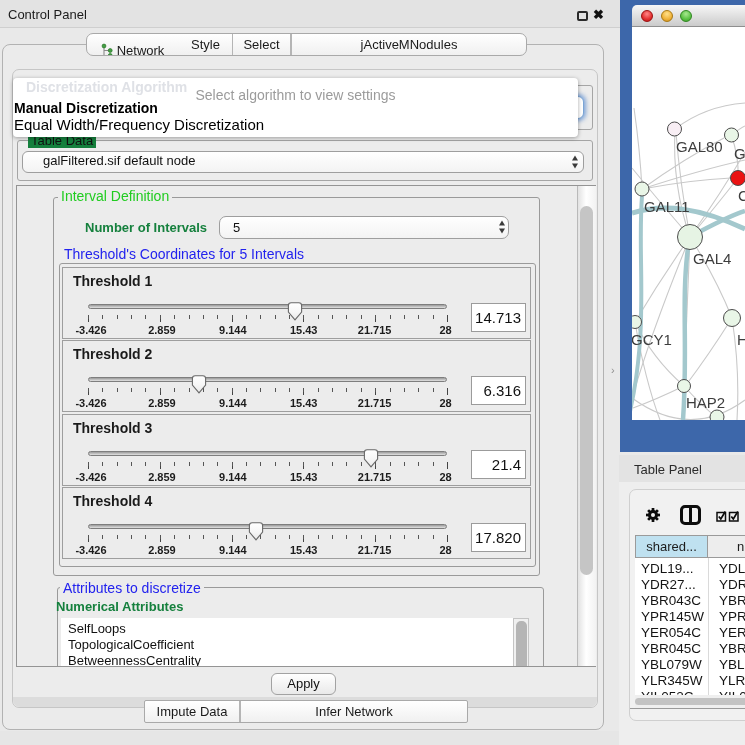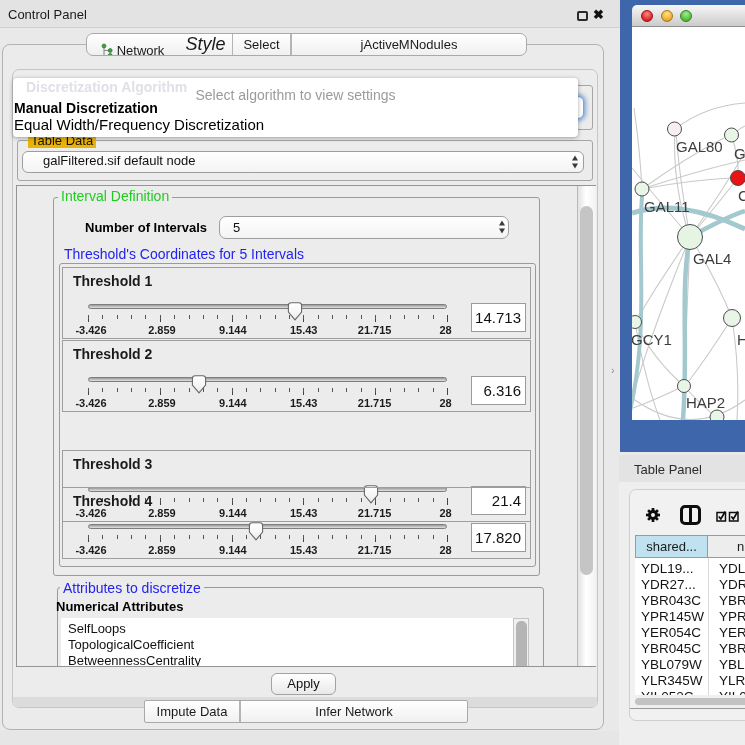--- a/index.html
+++ b/index.html
@@ -1,52 +1,52 @@
 <!DOCTYPE html>
 <html><head>
 <meta charset="utf-8">
 <style>
   html,body{margin:0;padding:0;}
   #root{position:relative;width:745px;height:745px;background:#e9e9e9;font-family:"Liberation Sans",sans-serif;overflow:hidden;}
   .abs{position:absolute;}
-  .b13{font-size:13px;font-weight:bold;color:#000000;}
+  .b13{font-size:13px;font-weight:bold;color:#15803d;}
 </style>
 </head>
 <body>
 <div id="root">
 
   <div class="abs" style="left:0;top:0;width:622px;height:27px;background:#e3e3e3;border-bottom:1px solid #cfcfcf;"></div>
   <div class="abs" style="left:8px;top:7px;font-size:13px;color:#1b1b1b;">Control Panel</div>
   <div class="abs" style="left:577px;top:11px;width:7px;height:6px;border:2px solid #2a2a2a;border-radius:2px;"></div>
   <div class="abs" style="left:593px;top:7px;font-size:13px;font-weight:bold;color:#111;">✖</div>
 
   <div class="abs" style="left:2px;top:44px;width:602px;height:686px;border:1px solid #b2b2b2;border-radius:8px;background:#ebebeb;box-sizing:border-box;"></div>
 
   <div class="abs" style="left:86px;top:33px;width:441px;height:23px;border:1px solid #a9a9a9;border-radius:7px;background:linear-gradient(#ffffff,#f0f0f0);box-sizing:border-box;display:flex;overflow:hidden;">
     <div style="width:91px;display:flex;align-items:flex-end;justify-content:center;border-right:1px solid #b5b5b5;font-size:13px;color:#1a1a1a;margin-top:24px;">
       <svg width="12" height="15" viewBox="0 0 12 15" style="margin-right:4px;">
         <path d="M3 4.5 V12.5 M3 7.5 H9 M3 12.5 H9" stroke="#8a8a8a" stroke-width="1.1" fill="none"></path>
         <circle cx="3" cy="3" r="1.9" fill="#44a044" stroke="#2c7a2c" stroke-width="0.8"></circle>
         <circle cx="9.2" cy="7.5" r="1.9" fill="#44a044" stroke="#2c7a2c" stroke-width="0.8"></circle>
         <circle cx="9.2" cy="12.5" r="1.9" fill="#44a044" stroke="#2c7a2c" stroke-width="0.8"></circle>
       </svg>Network</div>
-    <div style="width:53px;display:flex;align-items:center;justify-content:center;border-right:1px solid #b5b5b5;font-size:18px;color:#1a1a1a;font-style:italic;">Style</div>
+    <div style="width:53px;display:flex;align-items:center;justify-content:center;border-right:1px solid #b5b5b5;font-size:13px;color:#1a1a1a;">Style</div>
     <div style="width:57px;display:flex;align-items:center;justify-content:center;border-right:1px solid #b5b5b5;font-size:13px;color:#1a1a1a;">Select</div>
     <div style="flex:1;display:flex;align-items:center;justify-content:center;font-size:13px;color:#1a1a1a;border-left:1px solid #b5b5b5;">jActiveMNodules</div>
   </div>
 
   <div class="abs" style="left:12px;top:69px;width:586px;height:639px;border:1px solid #c6c6c6;border-radius:7px;background:#ececec;box-sizing:border-box;"></div>
   <div class="abs" style="left:13px;top:697px;width:584px;height:10px;background:#dcdcdc;border-radius:0 0 7px 7px;"></div>
 
   <div class="abs" style="left:17px;top:85px;width:576px;height:45px;border:1px solid #a5a5a5;border-radius:3px;box-sizing:border-box;"></div>
   <div class="abs" style="left:24px;top:79px;background:#ececec;padding:0 3px;font-size:13px;font-weight:bold;color:#2222ee;">Discretization Algorithm</div>
   <div class="abs" style="left:22px;top:96px;width:562px;height:23px;background:#fff;border:1px solid #7aa4d4;border-radius:6px;box-sizing:border-box;box-shadow:0 0 4px 2px rgba(90,140,210,0.75);"></div>
 
   <div class="abs" style="left:17px;top:140px;width:576px;height:41px;border:1px solid #a5a5a5;border-radius:3px;box-sizing:border-box;"></div>
-  <div class="abs" style="left:28px;top:133px;background:#eab308;padding:0 3px;font-size:13px;color:#111;">Table Data</div>
+  <div class="abs" style="left:28px;top:133px;background:#15803d;padding:0 3px;font-size:13px;color:#111;">Table Data</div>
   <div class="abs" style="left:22px;top:151px;width:562px;height:22px;background:linear-gradient(#ffffff,#f3f3f3);border:1px solid #9e9e9e;border-radius:6px;box-sizing:border-box;"></div>
   <div class="abs" style="left:43px;top:153px;font-size:13px;color:#111;">galFiltered.sif default node</div>
   <div class="abs" style="left:571px;top:154px;">
     <svg width="8" height="16" viewBox="0 0 8 16">
       <path d="M4 1.5 L7 6.5 H1 Z" fill="#3a3a3a"></path>
       <path d="M4 14.5 L1 9.5 H7 Z" fill="#3a3a3a"></path>
     </svg>
   </div>
 
   <div class="abs" style="left:16px;top:185px;width:580px;height:482px;border:1px solid #949494;box-sizing:border-box;background:#ececec;overflow:hidden;" id="scrollpane">
@@ -105,21 +105,21 @@
         <defs>
             <linearGradient id="thg154" x1="0" y1="0" x2="0" y2="1">
               <stop offset="0" stop-color="#ffffff"></stop>
               <stop offset="0.55" stop-color="#f6f6f6"></stop>
               <stop offset="1" stop-color="#e9e9e9"></stop>
             </linearGradient>
           </defs>
       </svg>
       <div class="abs" style="left:408px;top:35px;width:55px;height:29px;background:#fff;border:1px solid #9b9b9b;box-sizing:border-box;font-size:15px;color:#111;text-align:right;line-height:27px;padding-right:4px;">6.316</div>
     </div>
-    <div class="abs" style="left:45px;top:228px;width:469px;height:72px;border:1px solid #9e9e9e;box-sizing:border-box;margin-top:36px;">
+    <div class="abs" style="left:45px;top:228px;width:469px;height:72px;border:1px solid #9e9e9e;box-sizing:border-box;">
       <div class="abs" style="left:10px;top:5px;font-size:14px;font-weight:bold;color:#1a1a1a;">Threshold 3</div>
       <div class="abs" style="left:25px;top:36px;width:359px;height:5px;background:linear-gradient(#9a9a9a,#e2e2e2);border:1px solid #7e7e7e;border-radius:3px;box-sizing:border-box;"></div>
       <div class="abs" style="left:25px;top:47px;width:360px;height:7px;background:repeating-linear-gradient(to right,#444 0,#444 1px,transparent 1px,transparent 71.8px);"></div>
       <div class="abs" style="left:25px;top:47px;width:359px;height:4px;background:repeating-linear-gradient(to right,#555 0,#555 1px,transparent 1px,transparent 14.36px);"></div>
       <div class="abs" style="left:28.0px;top:56px;transform:translateX(-50%);font-size:11px;font-weight:bold;color:#1c1c1c;">-3.426</div>
       <div class="abs" style="left:98.9px;top:56px;transform:translateX(-50%);font-size:11px;font-weight:bold;color:#1c1c1c;">2.859</div>
       <div class="abs" style="left:169.8px;top:56px;transform:translateX(-50%);font-size:11px;font-weight:bold;color:#1c1c1c;">9.144</div>
       <div class="abs" style="left:240.7px;top:56px;transform:translateX(-50%);font-size:11px;font-weight:bold;color:#1c1c1c;">15.43</div>
       <div class="abs" style="left:311.6px;top:56px;transform:translateX(-50%);font-size:11px;font-weight:bold;color:#1c1c1c;">21.715</div>
       <div class="abs" style="left:382.5px;top:56px;transform:translateX(-50%);font-size:11px;font-weight:bold;color:#1c1c1c;">28</div>

